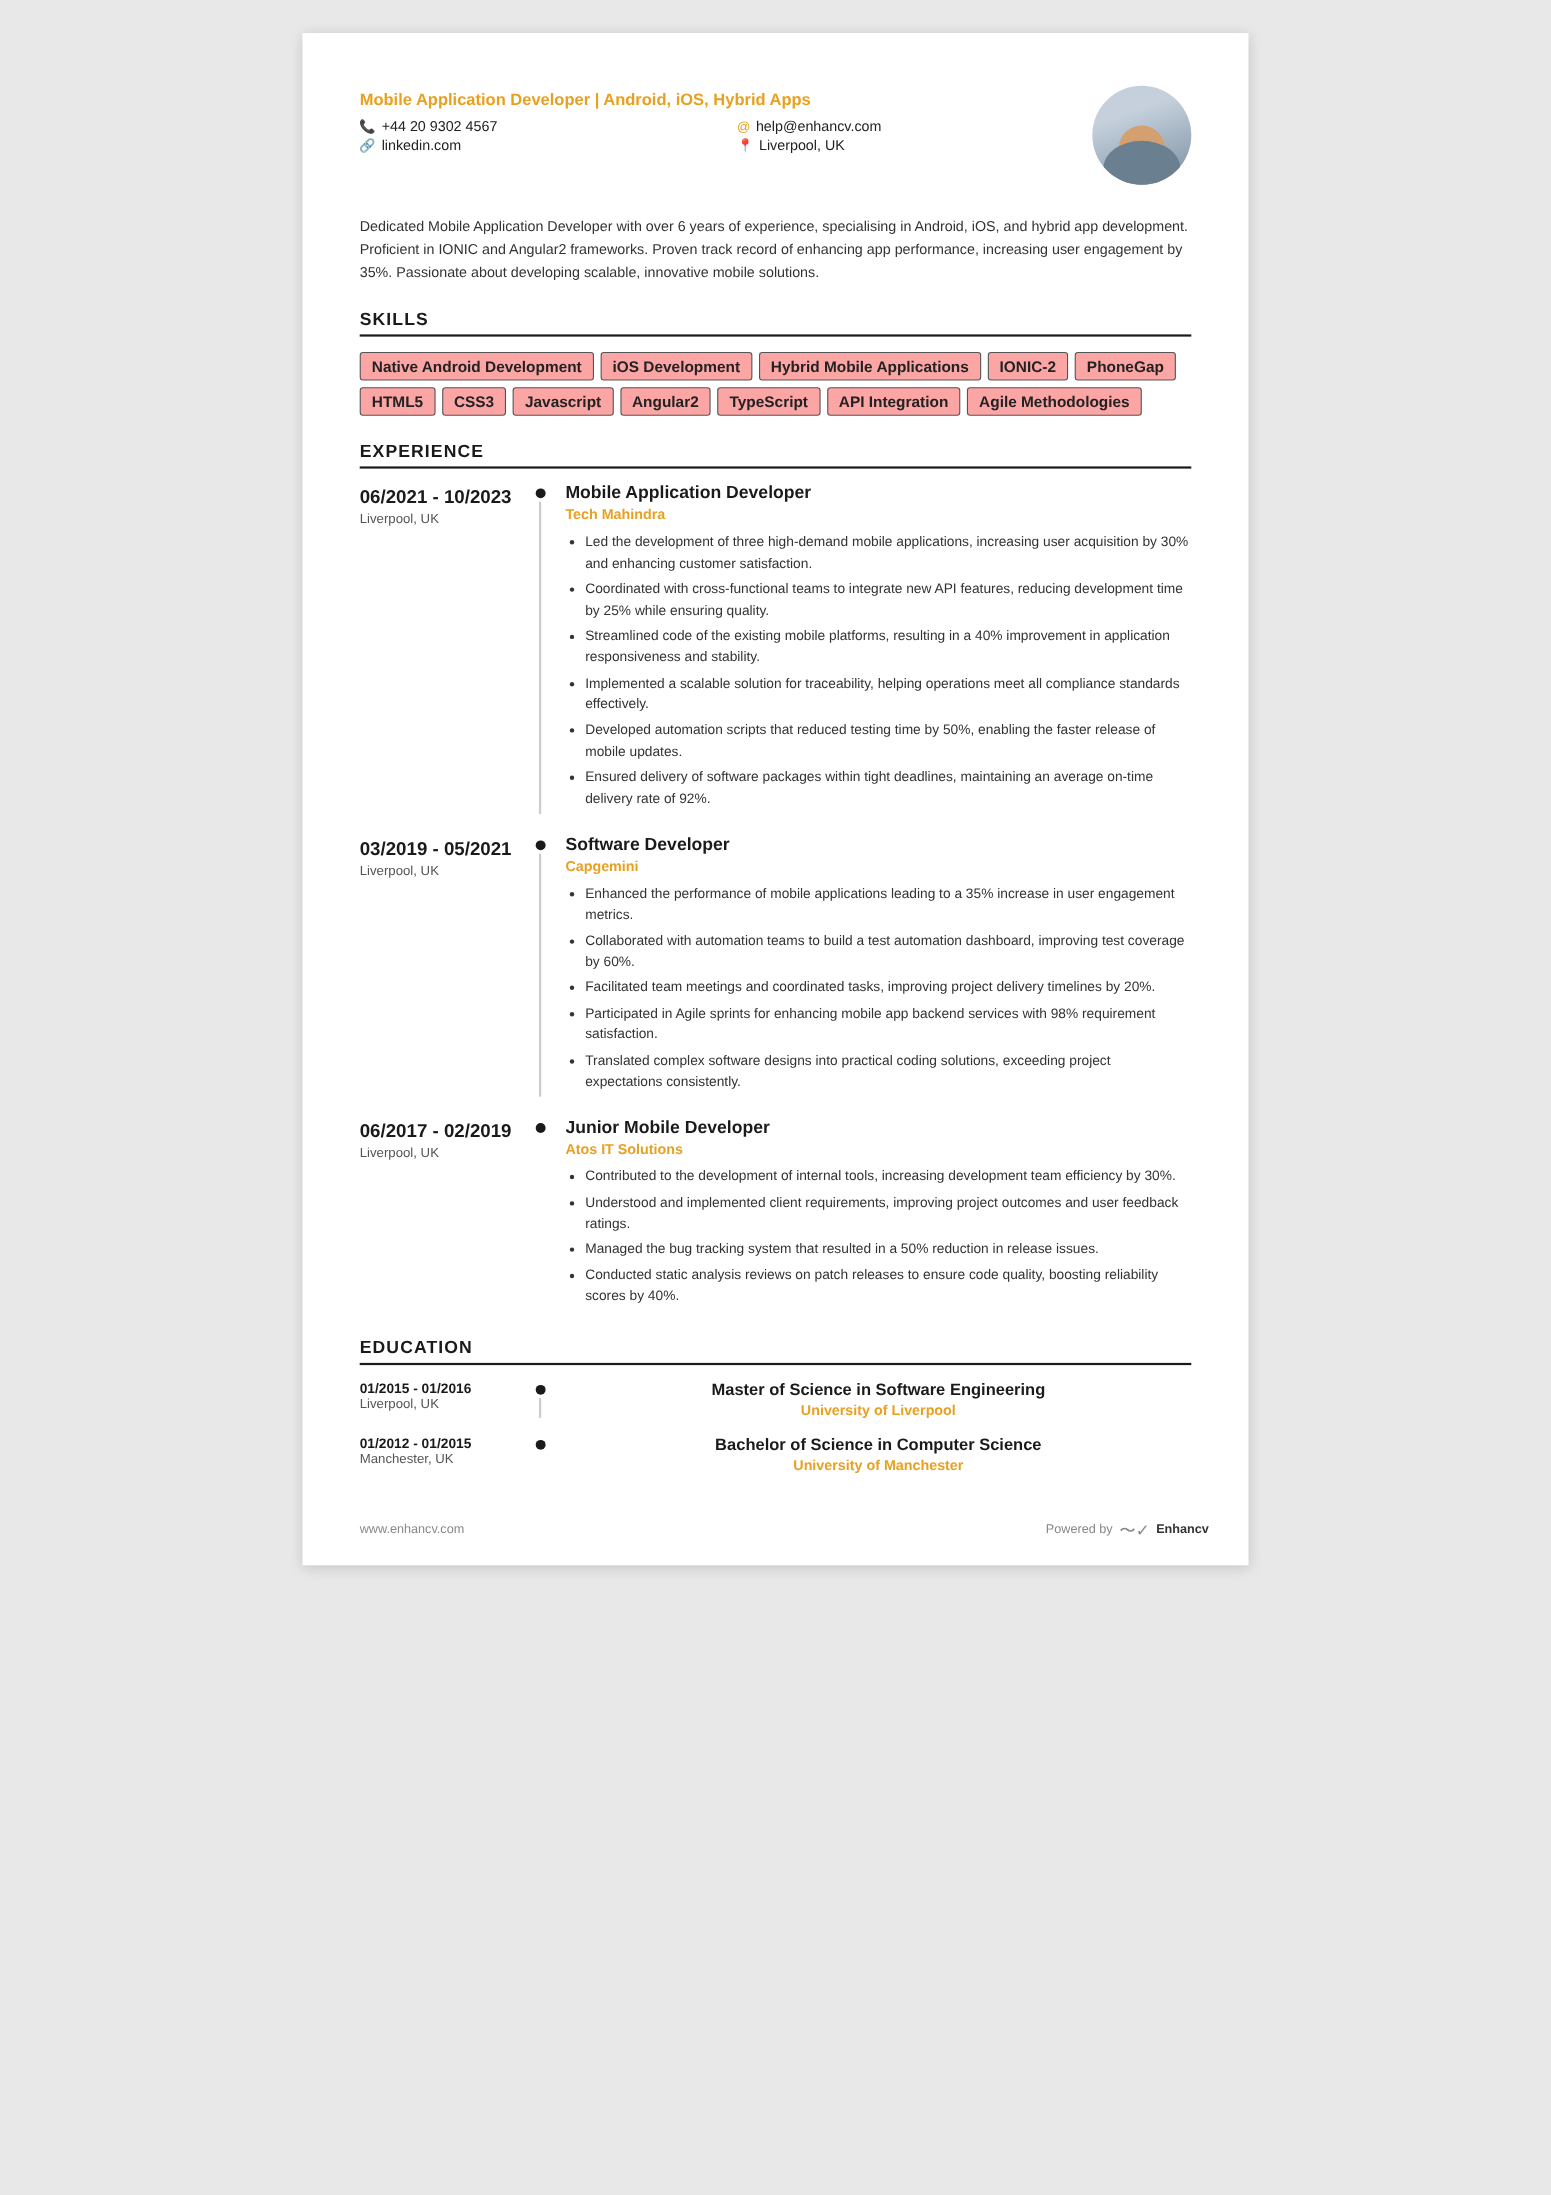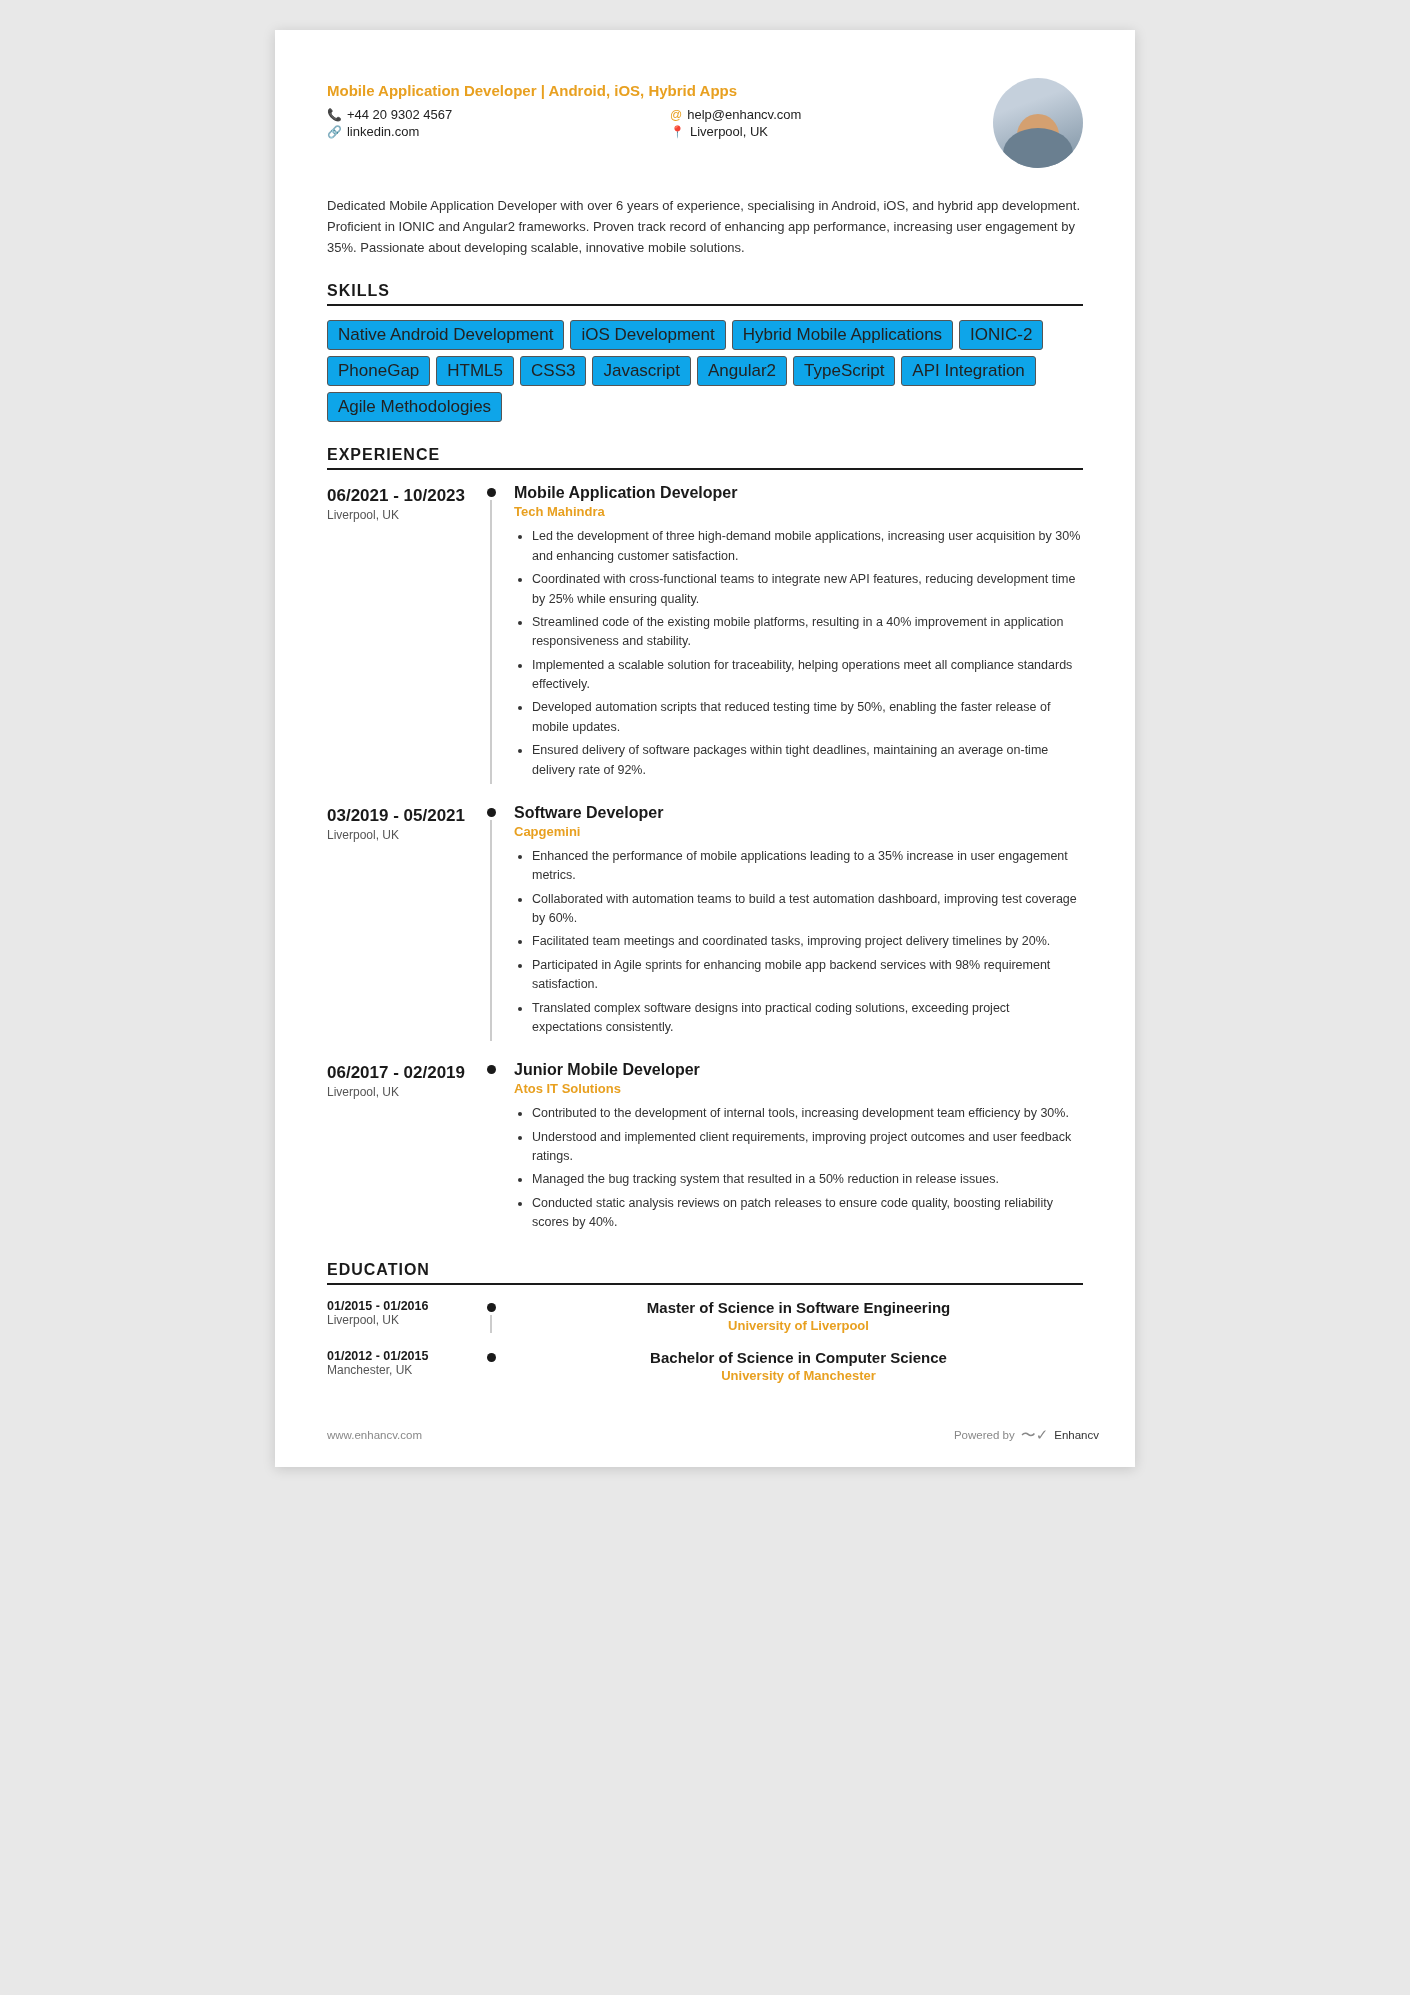--- a/index.html
+++ b/index.html
@@ -100,24 +100,24 @@
     }
     .skills-grid {
       display: flex;
       flex-wrap: wrap;
       gap: 6px;
     }
     .skill-tag {
       border: 1.5px solid #555;
       border-radius: 3px;
       padding: 4px 10px;
-      font-size: 17px;
-      font-weight: 400;
+      font-size: 14px;
+      font-weight: 700;
       color: #222;
-      background: #0ea5e9;
+      background: #fca5a5;
     }
     .experience-item {
       display: flex;
       gap: 0;
       margin-bottom: 20px;
     }
     .exp-left {
       width: 155px;
       flex-shrink: 0;
       padding-right: 10px;
@@ -405,17 +405,17 @@
       </div>
     </div>
       </div>
   </div>
 
   <div class="footer">
     <span>www.enhancv.com</span>
     <div class="footer-brand">
       <span>Powered by</span>
       <span style="font-size:15px;">〜✓</span>
-      <span style="font-weight:400; color:#333;">Enhancv</span>
+      <span style="font-weight:700; color:#333;">Enhancv</span>
     </div>
   </div>
 
 </div>
 
 </body></html>

